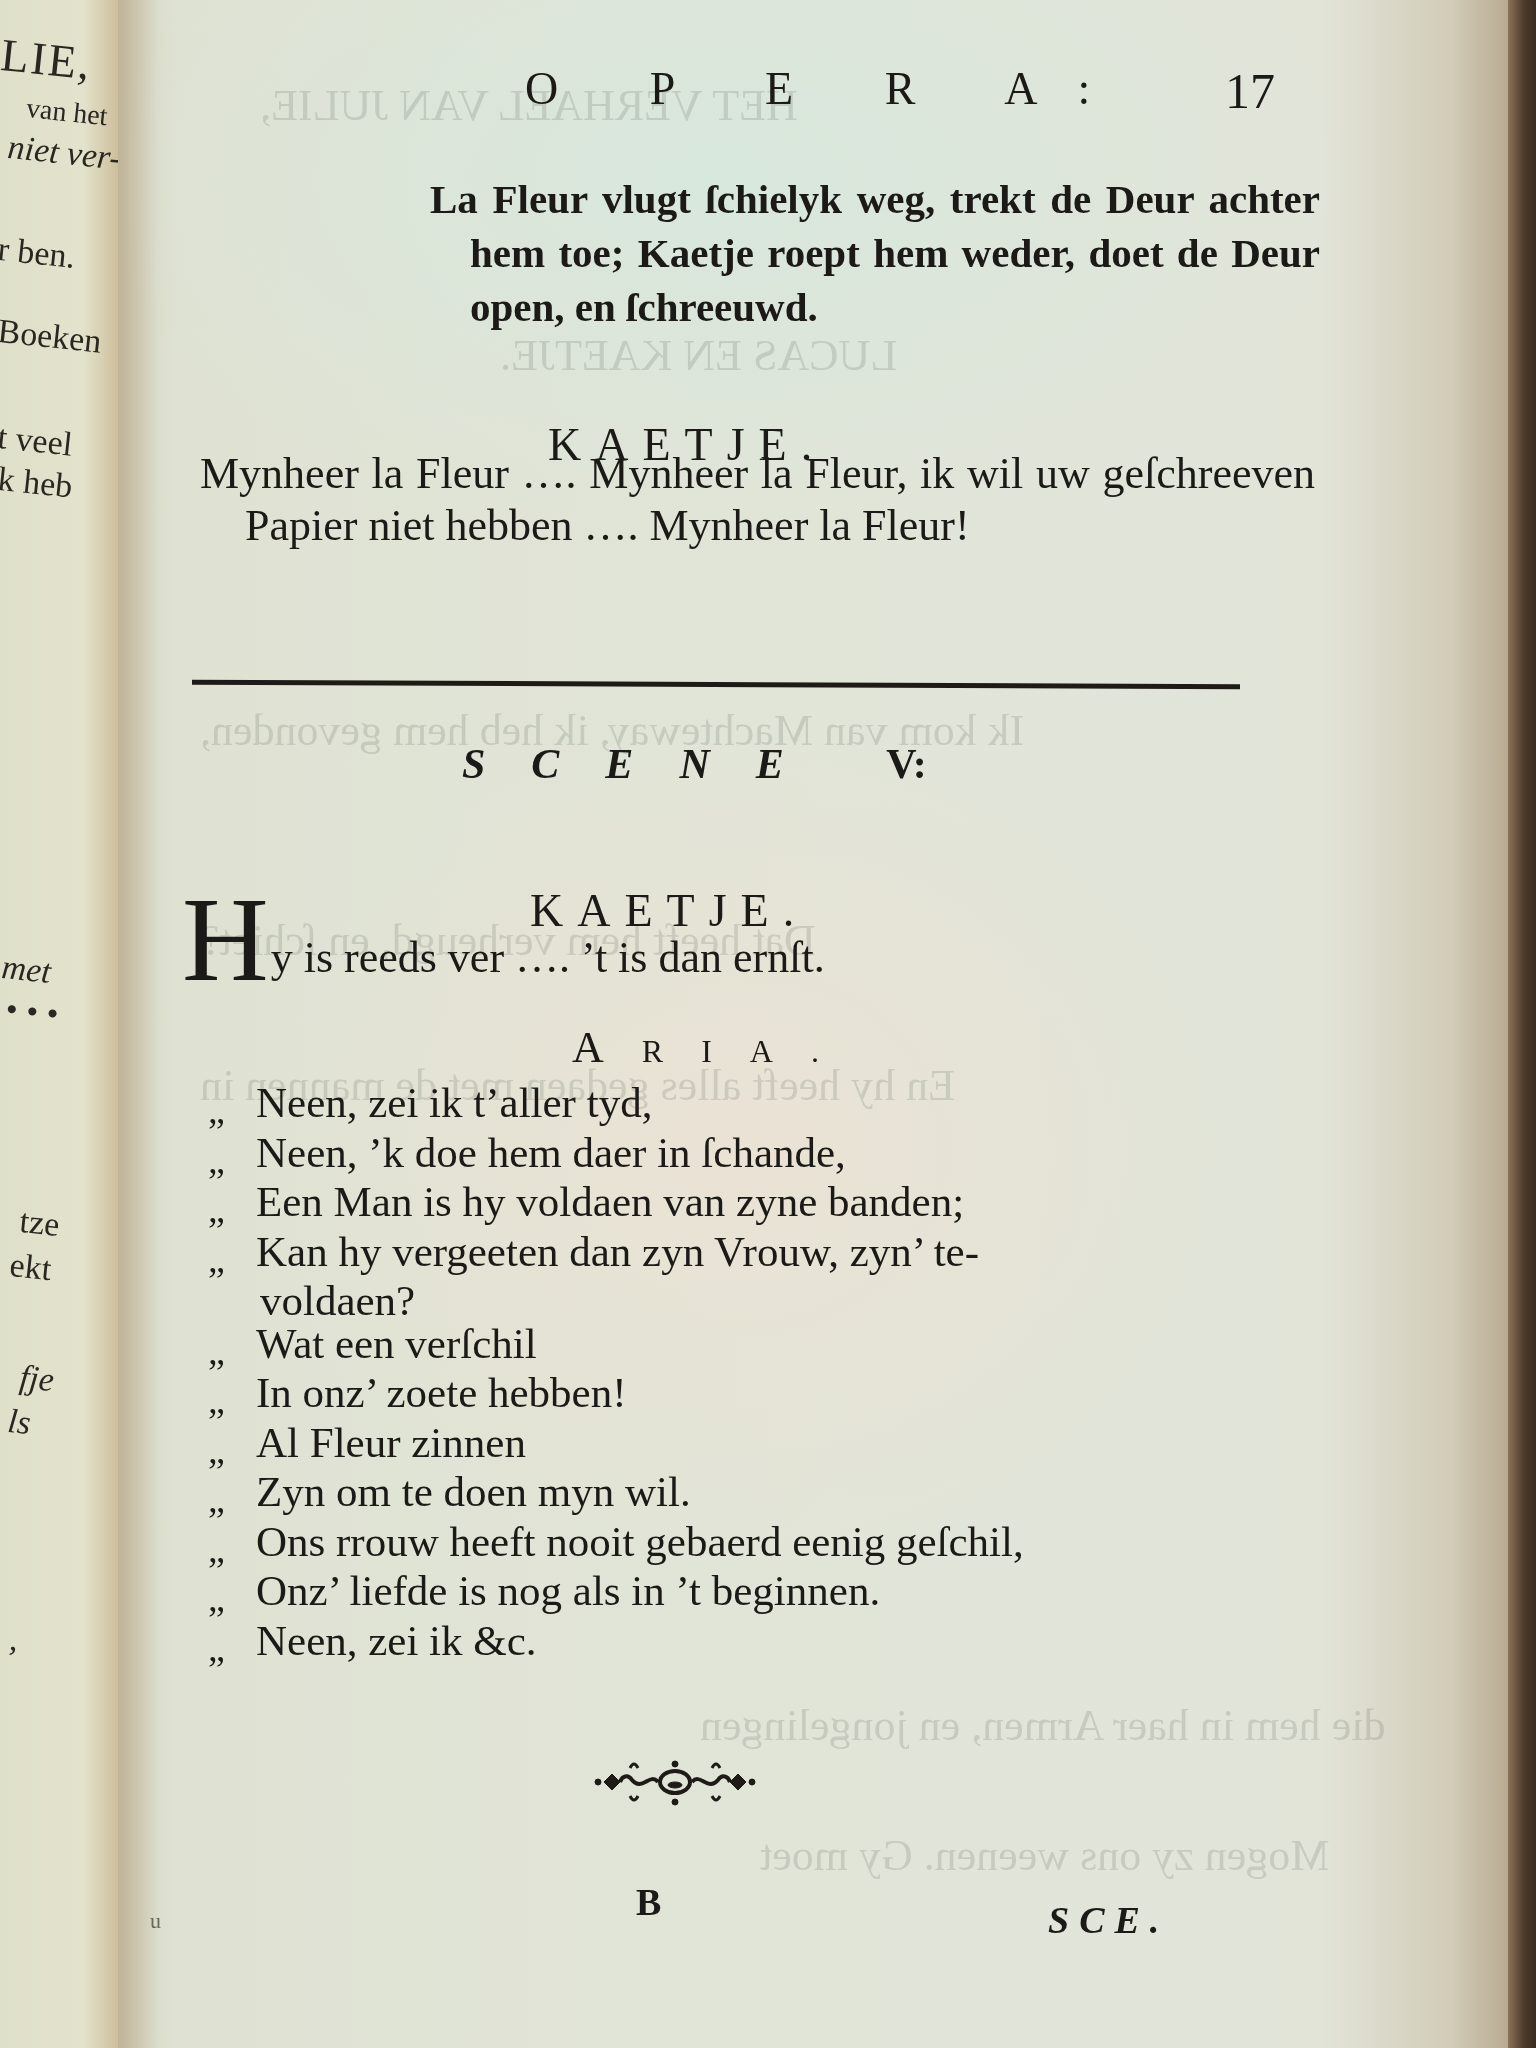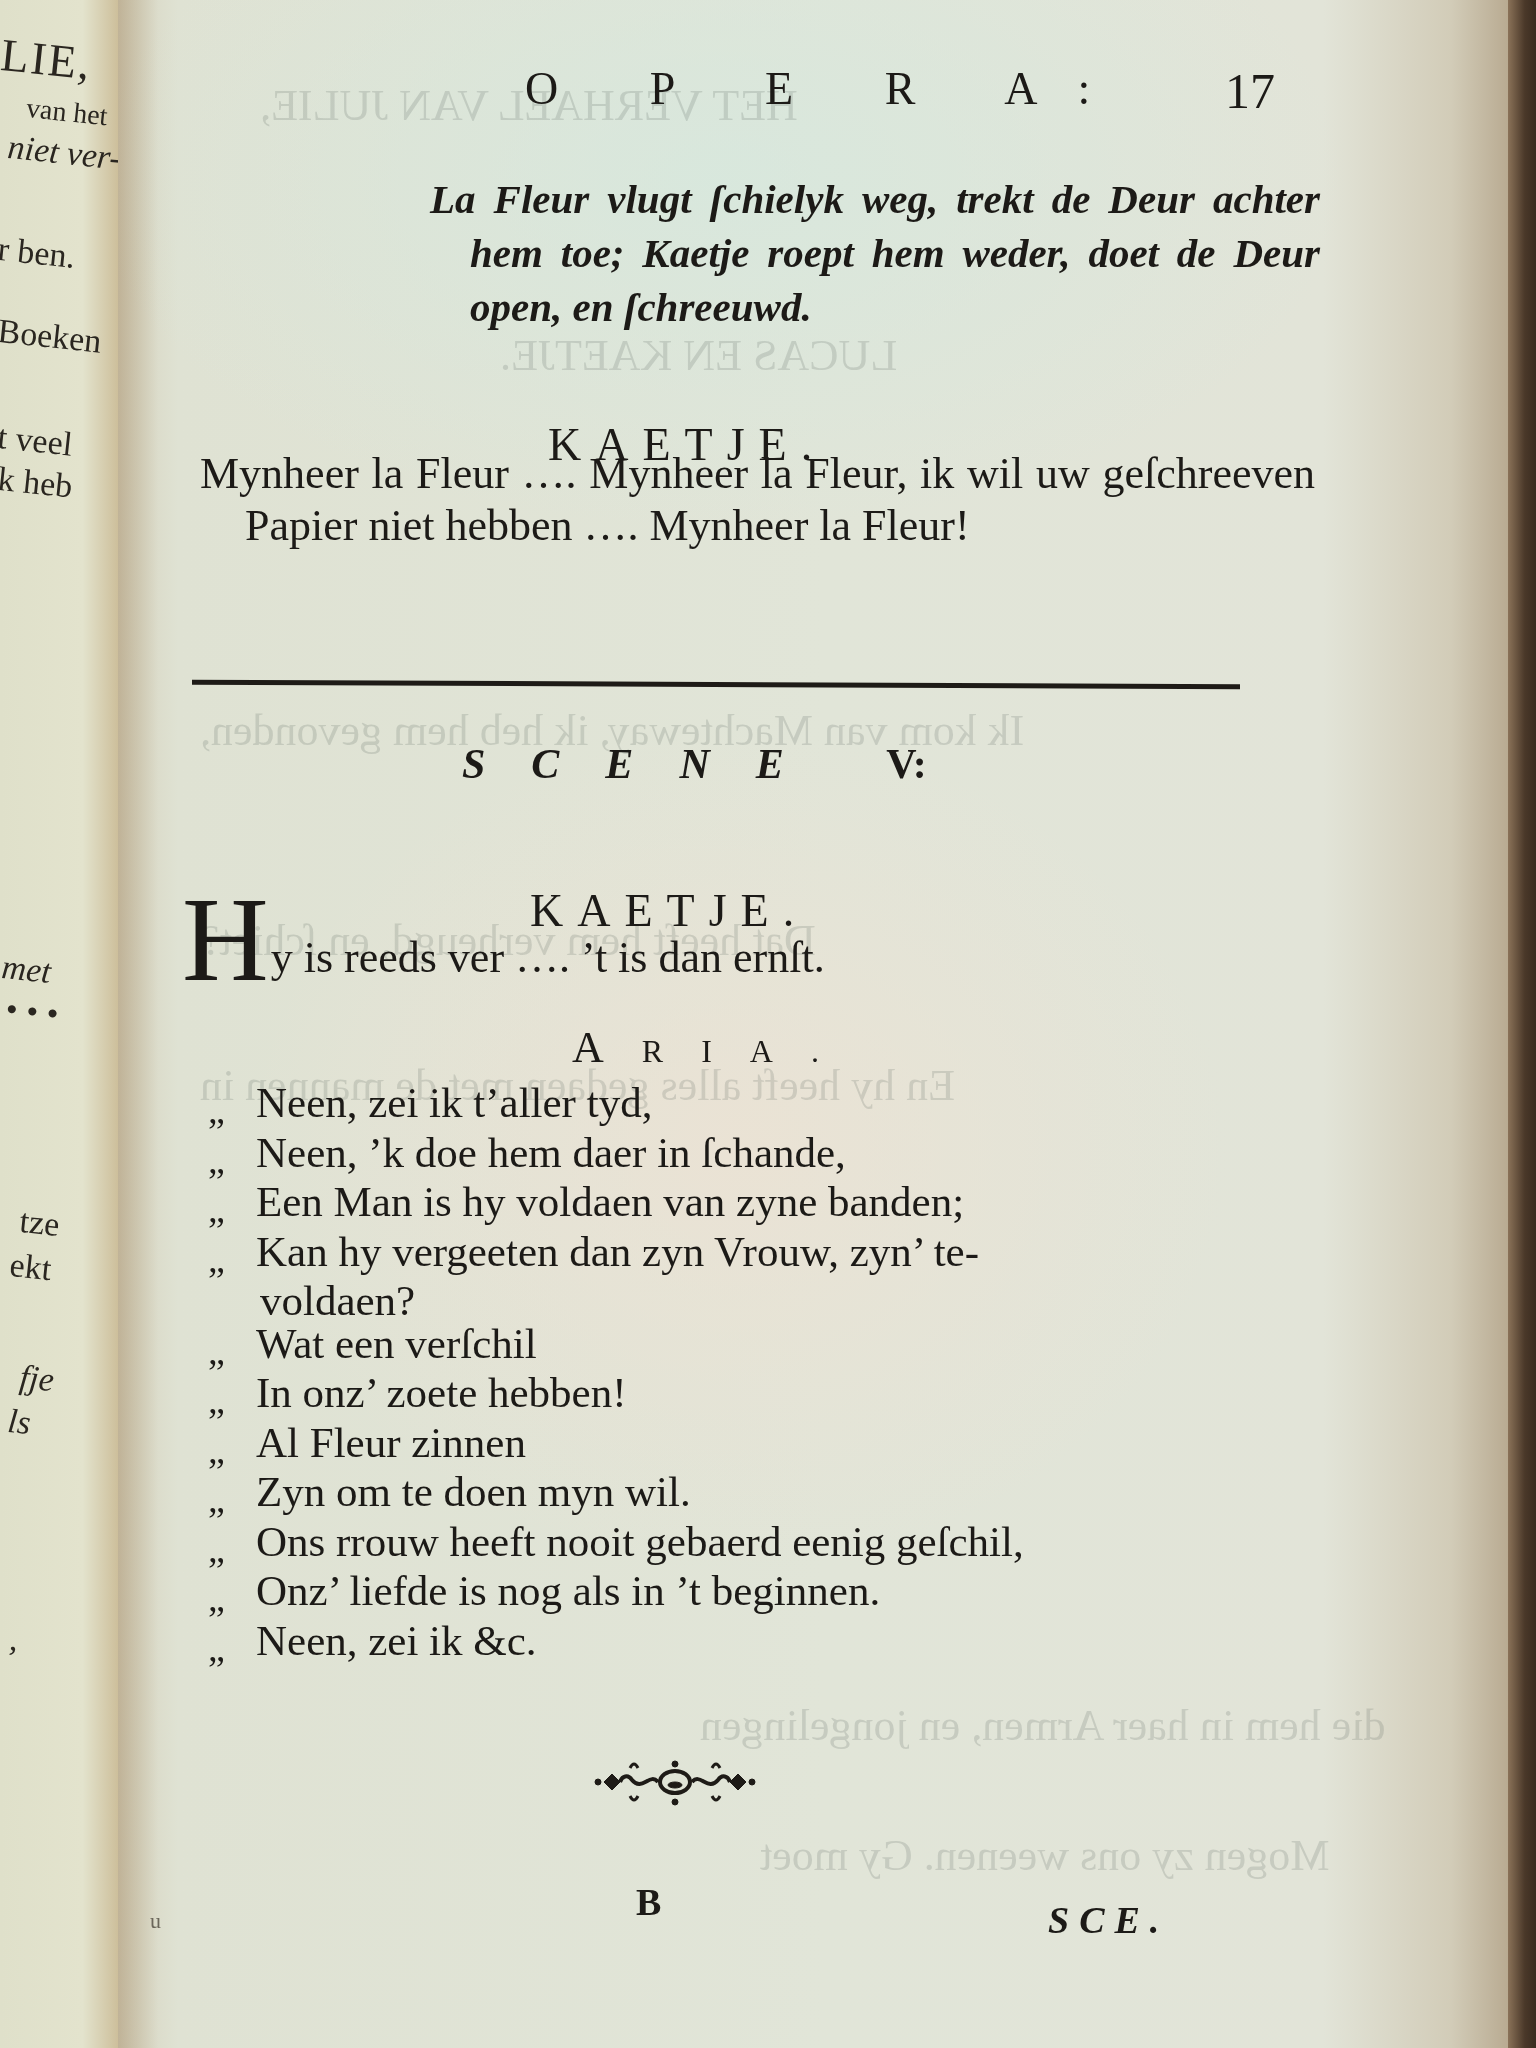--- a/index.html
+++ b/index.html
@@ -45,21 +45,21 @@
   }
 
   .running-head {
     position: absolute; left: 525px; top: 62px; font-size: 46px; letter-spacing: 40px;
   }
   .folio {
     position: absolute; left: 1225px; top: 62px; font-size: 50px;
   }
   .stage-direction {
     position: absolute; left: 430px; top: 172px; width: 850px;
-    font-style: italic; font-weight: bold; font-size: 41px; line-height: 54px;
+    font-weight: bold; font-size: 41px; line-height: 54px;
     text-indent: -40px; padding-left: 40px; text-align: justify;
   }
   .speaker {
     position: absolute; font-size: 46px; letter-spacing: 14px; font-weight: normal; margin-top: 32px;
   }
   .speaker-1 { left: 548px; top: 386px; }
   .speaker-2 { left: 530px; top: 852px; }
   .speech {
     position: absolute; left: 200px; top: 448px; width: 1070px;
     font-size: 44px; line-height: 52px; text-align: justify;

